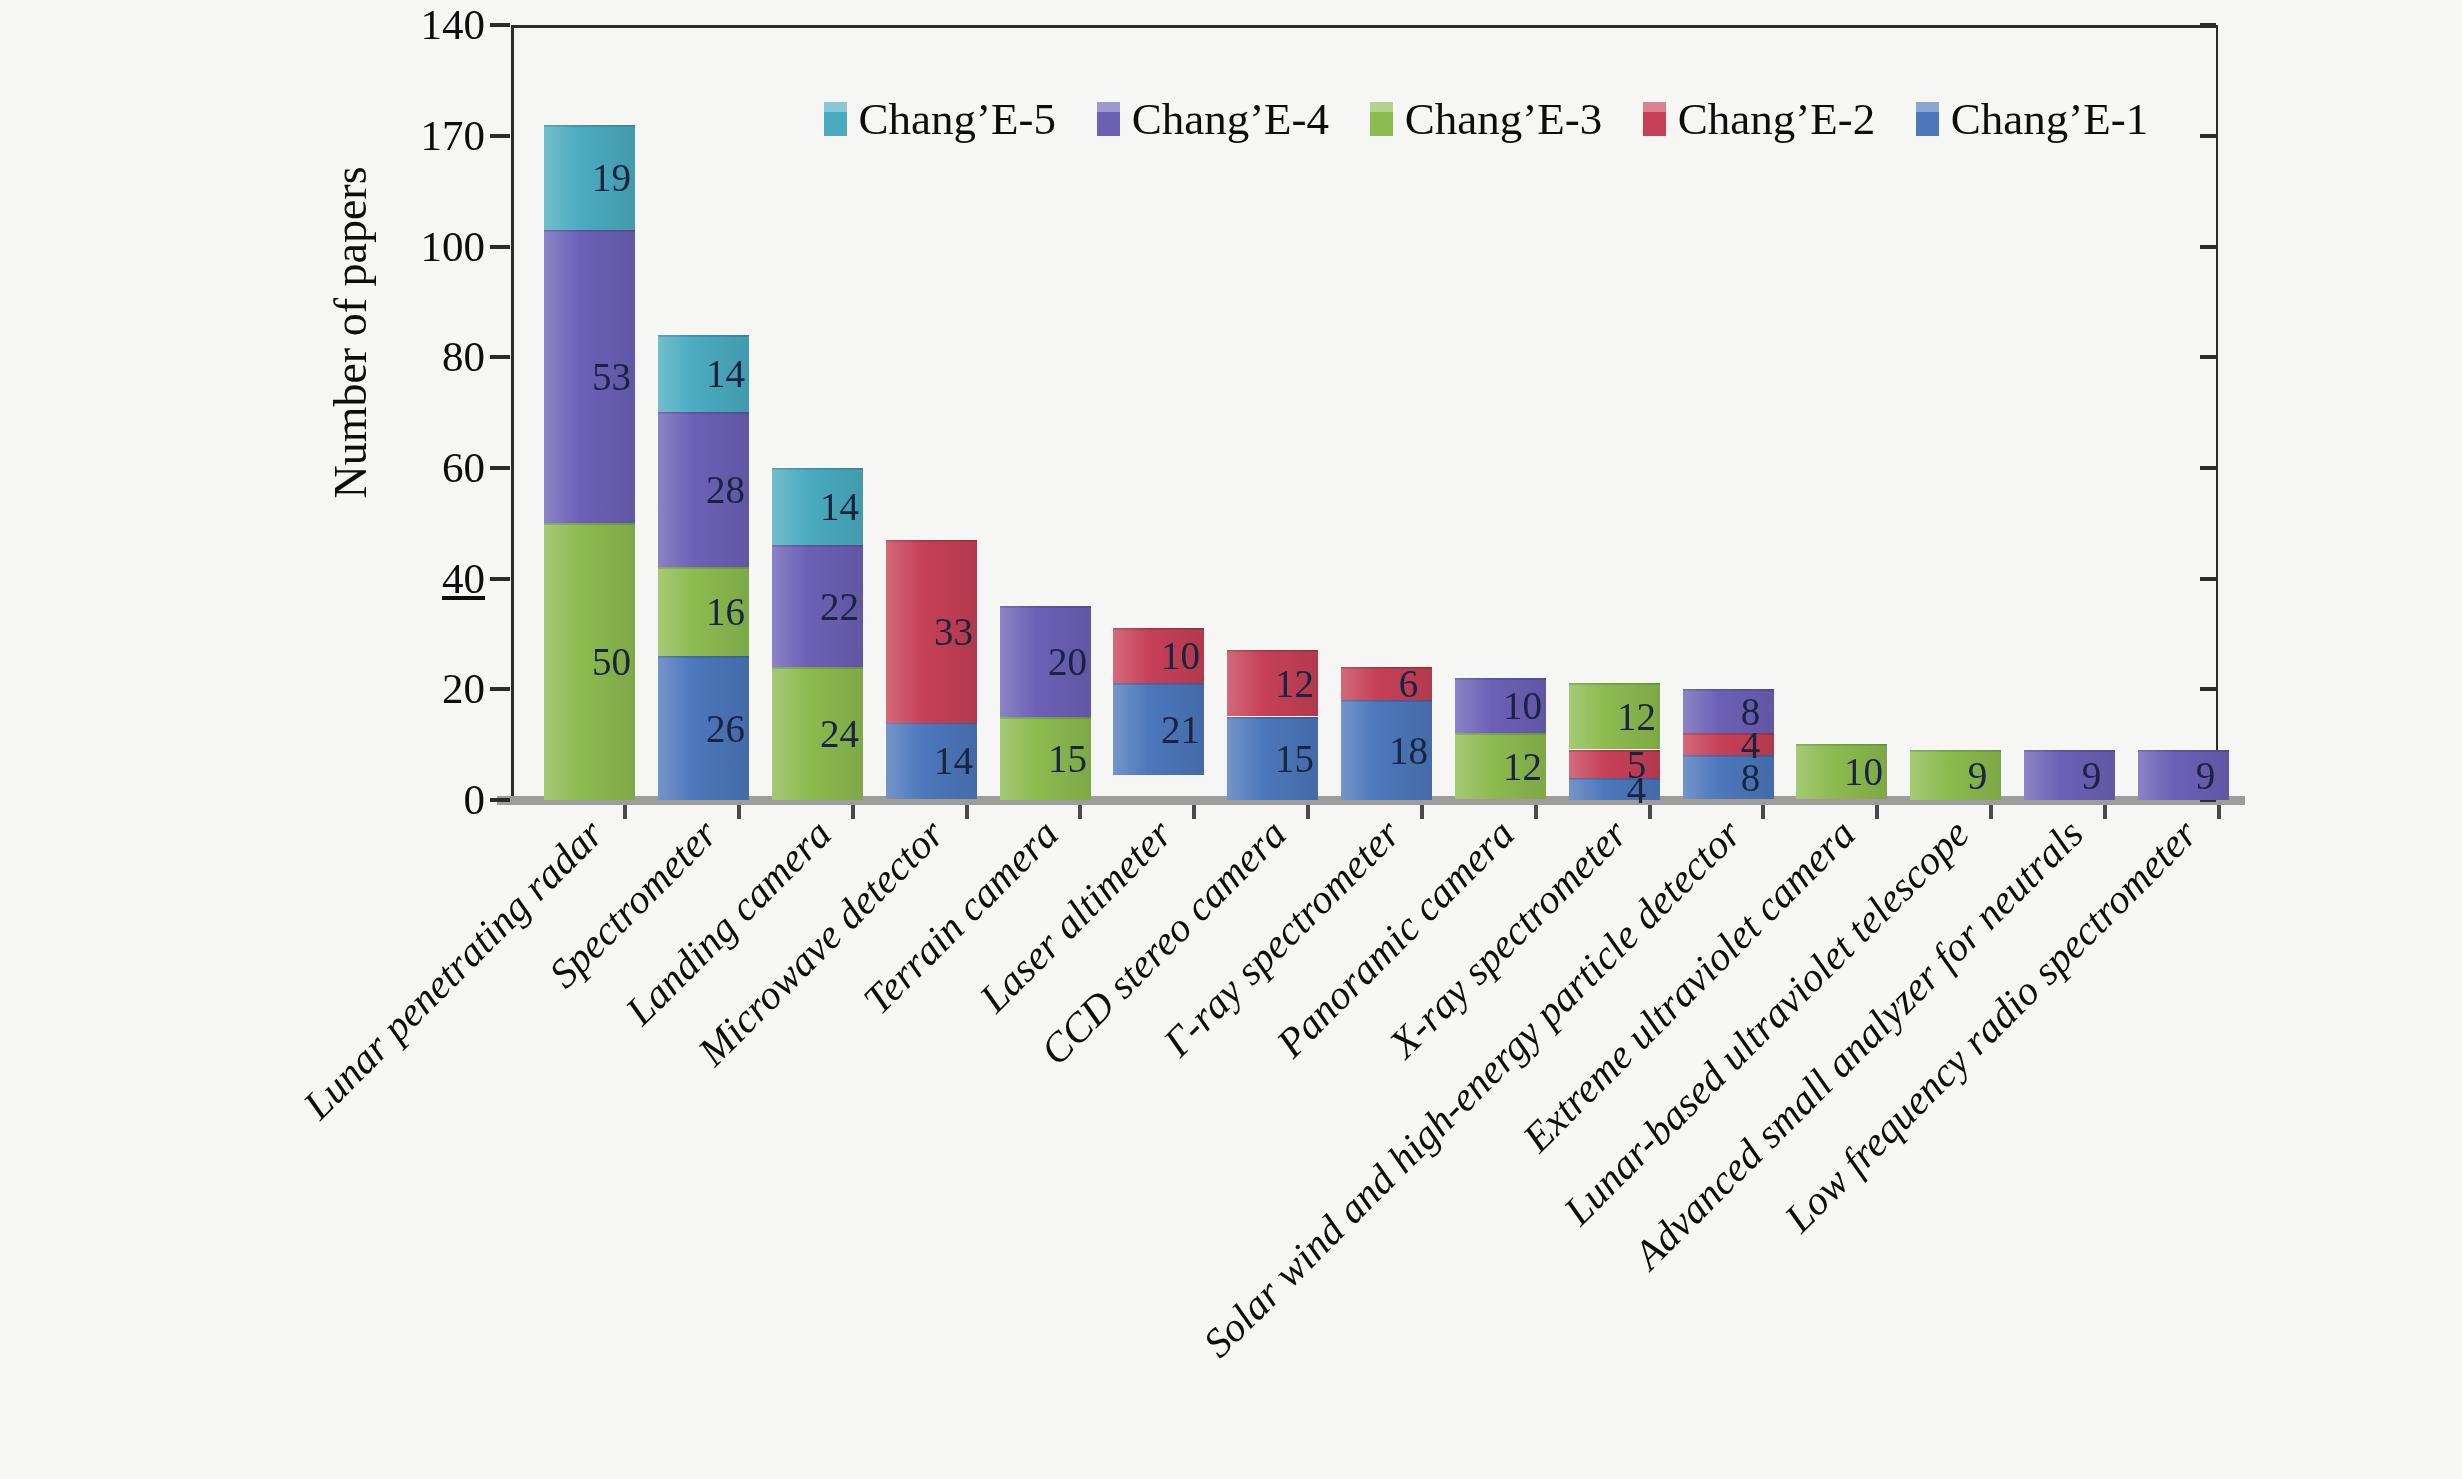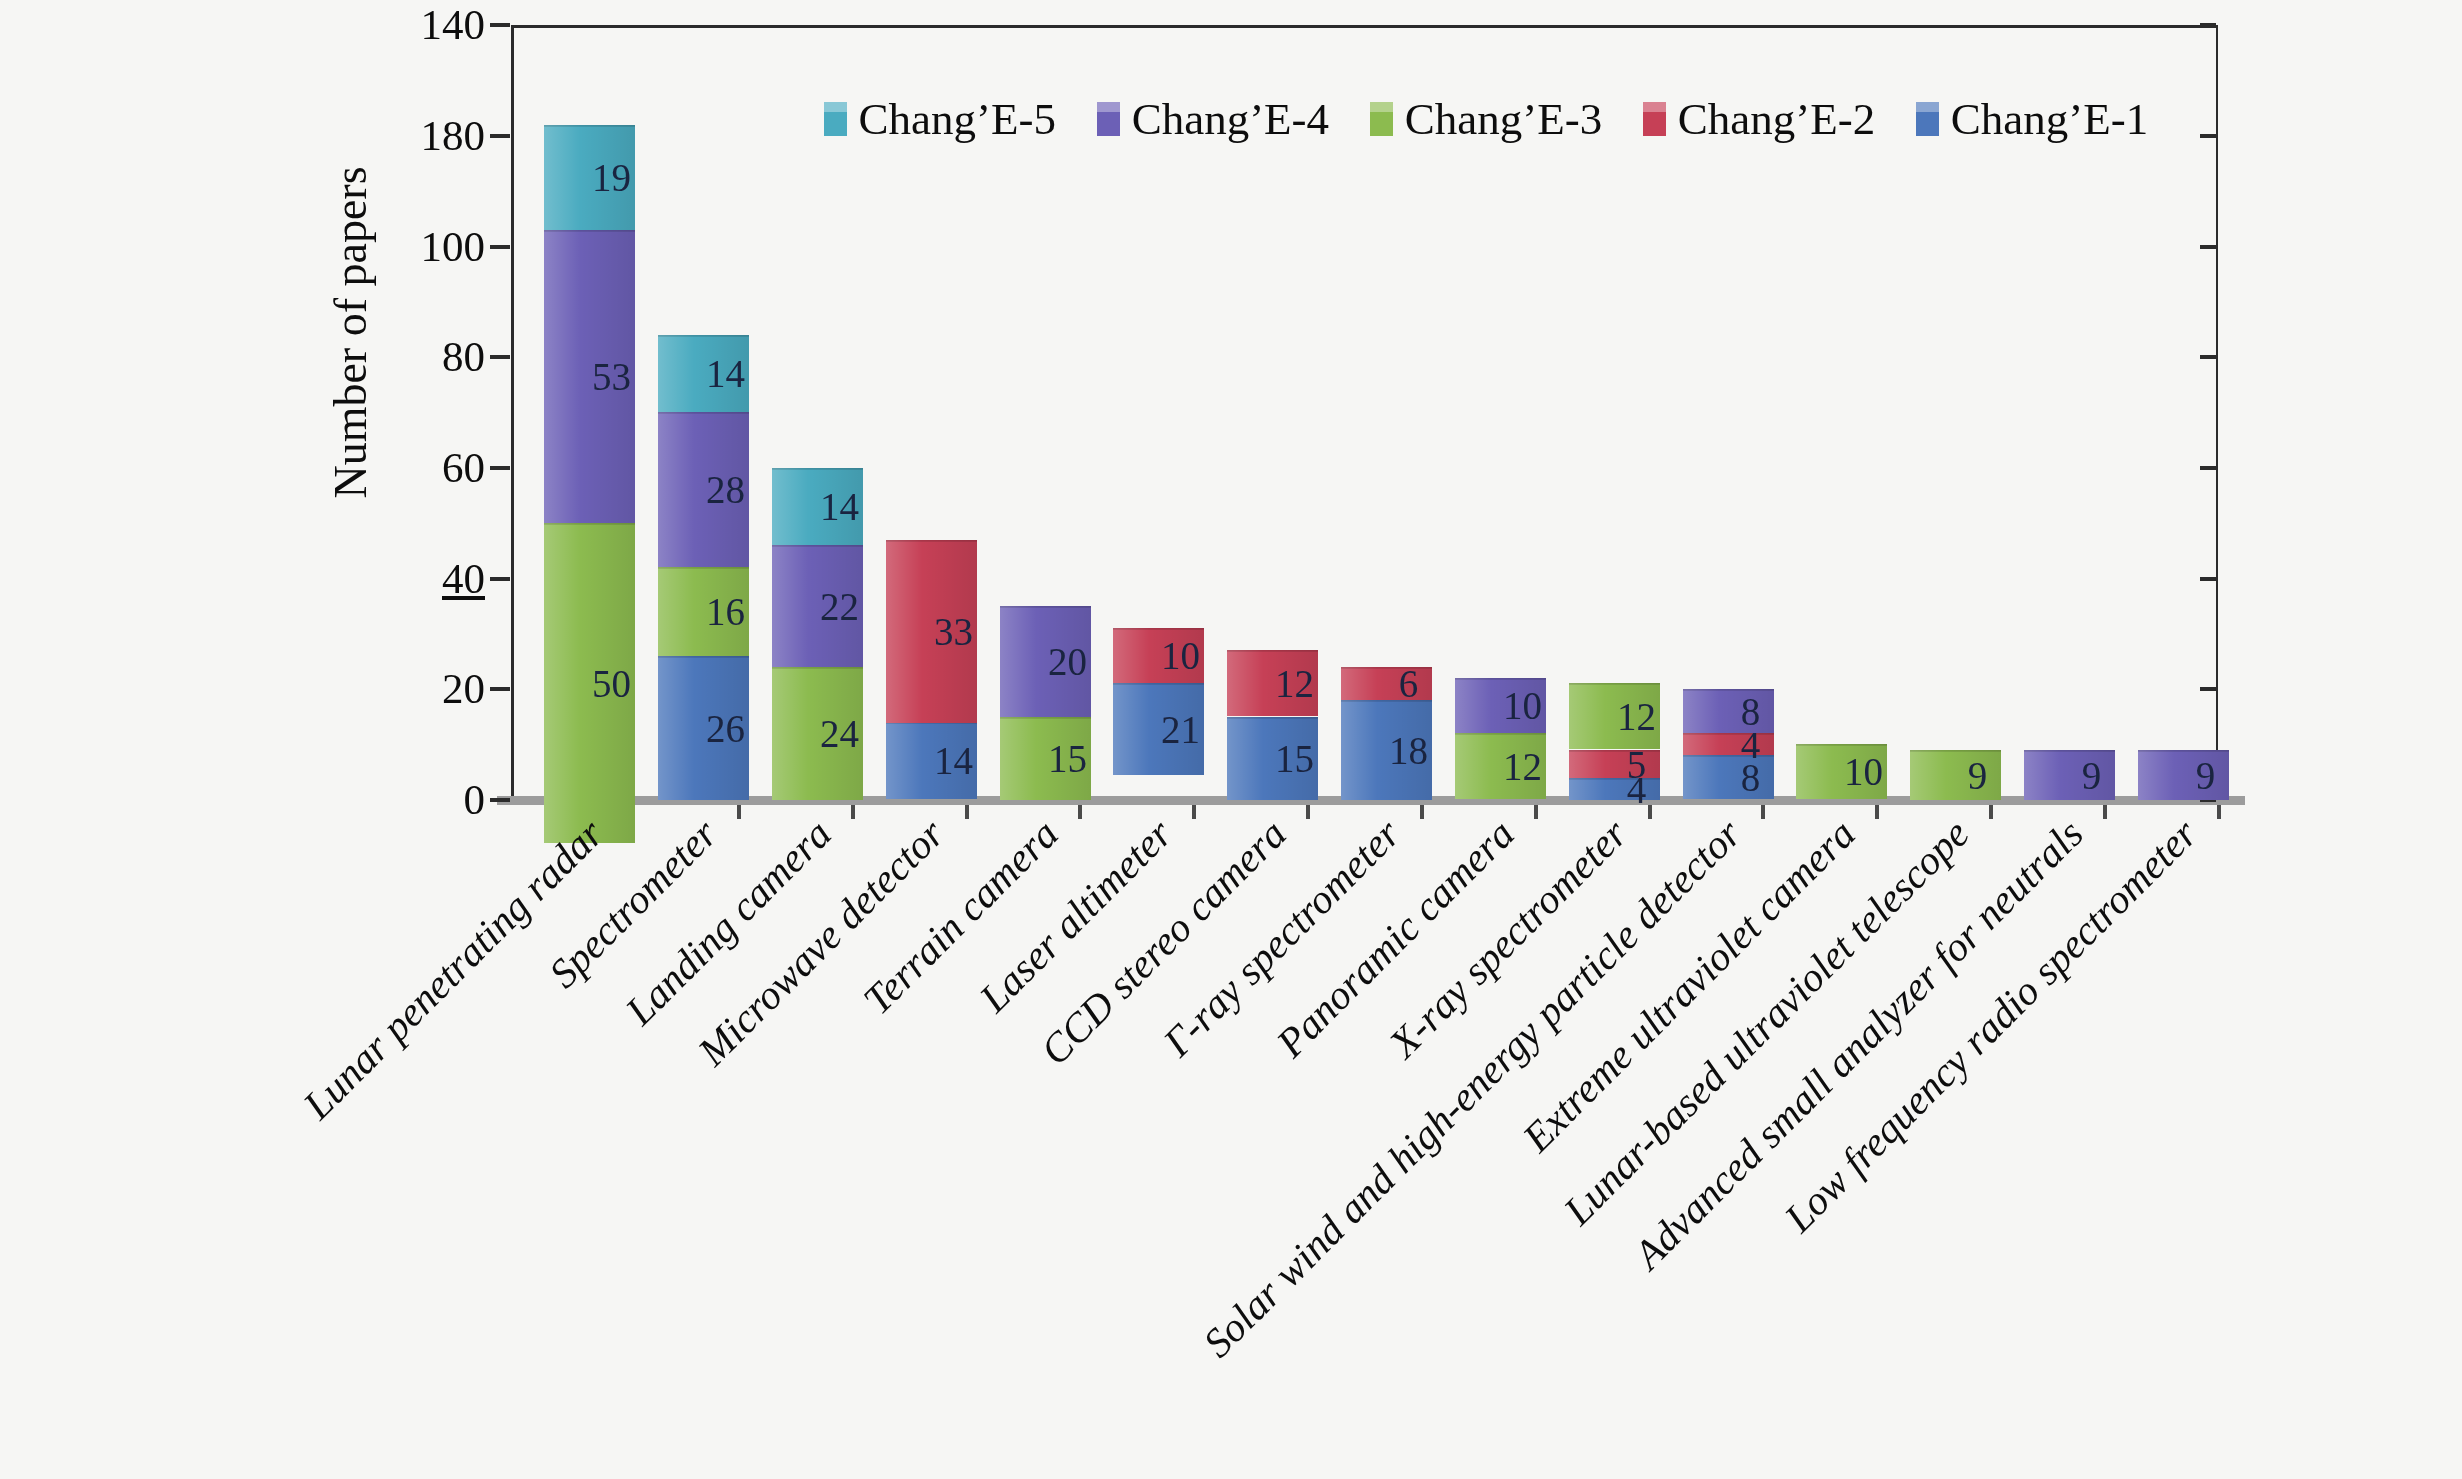--- a/index.html
+++ b/index.html
@@ -186,40 +186,40 @@
     <div class="y-tick-right" style="left: 2200px; top: 466px;"></div>
     <div class="y-tick-label" style="left: 306px; top: 441px;">60</div>
     <div class="y-tick" style="left: 490px; top: 355px;"></div>
     <div class="y-tick-right" style="left: 2200px; top: 355px;"></div>
     <div class="y-tick-label" style="left: 306px; top: 330px;">80</div>
     <div class="y-tick" style="left: 490px; top: 245px;"></div>
     <div class="y-tick-right" style="left: 2200px; top: 245px;"></div>
     <div class="y-tick-label" style="left: 306px; top: 220px;">100</div>
     <div class="y-tick" style="left: 490px; top: 134px;"></div>
     <div class="y-tick-right" style="left: 2200px; top: 134px;"></div>
-    <div class="y-tick-label" style="left: 306px; top: 109px;">180</div>
+    <div class="y-tick-label" style="left: 306px; top: 109px;">170</div>
     <div class="y-tick" style="left: 490px; top: 23px;"></div>
     <div class="y-tick-right" style="left: 2200px; top: 23px;"></div>
     <div class="y-tick-label" style="left: 306px; top: -1.8px;">140</div>
     <div class="x-tick" style="left: 623px;"></div>
     <div class="x-tick" style="left: 737px;"></div>
     <div class="x-tick" style="left: 851px;"></div>
     <div class="x-tick" style="left: 965px;"></div>
     <div class="x-tick" style="left: 1078px;"></div>
     <div class="x-tick" style="left: 1192px;"></div>
     <div class="x-tick" style="left: 1306px;"></div>
     <div class="x-tick" style="left: 1420px;"></div>
     <div class="x-tick" style="left: 1534px;"></div>
     <div class="x-tick" style="left: 1648px;"></div>
     <div class="x-tick" style="left: 1761px;"></div>
     <div class="x-tick" style="left: 1875px;"></div>
     <div class="x-tick" style="left: 1989px;"></div>
     <div class="x-tick" style="left: 2103px;"></div>
     <div class="x-tick" style="left: 2217px;"></div>
-    <div class="bar-segment" style="left: 544px; top: 523px; width: 47px; height: 320px; background: linear-gradient(90deg, rgba(255, 255, 255, 0.22), rgba(255, 255, 255, 0) 40%, rgba(0, 0, 0, 0.1) 100%), rgb(140, 187, 79);">
+    <div class="bar-segment" style="left: 544px; top: 523px; width: 47px; height: 277px; background: linear-gradient(90deg, rgba(255, 255, 255, 0.22), rgba(255, 255, 255, 0) 40%, rgba(0, 0, 0, 0.1) 100%), rgb(140, 187, 79);">
       <div class="segment-value-label">50</div>
     </div>
     <div class="bar-segment" style="left: 544px; top: 230px; width: 47px; height: 293px; background: linear-gradient(90deg, rgba(255, 255, 255, 0.22), rgba(255, 255, 255, 0) 40%, rgba(0, 0, 0, 0.1) 100%), rgb(108, 96, 182);">
       <div class="segment-value-label">53</div>
     </div>
     <div class="bar-segment" style="left: 544px; top: 125px; width: 47px; height: 105px; background: linear-gradient(90deg, rgba(255, 255, 255, 0.22), rgba(255, 255, 255, 0) 40%, rgba(0, 0, 0, 0.1) 100%), rgb(74, 171, 192);">
       <div class="segment-value-label">19</div>
     </div>
     <div class="x-tick-label" style="left: -447px; top: 811px;">Lunar penetrating radar</div>
     <div class="bar-segment" style="left: 658px; top: 656px; width: 47px; height: 144px; background: linear-gradient(90deg, rgba(255, 255, 255, 0.22), rgba(255, 255, 255, 0) 40%, rgba(0, 0, 0, 0.1) 100%), rgb(76, 119, 187); justify-content: center;">

